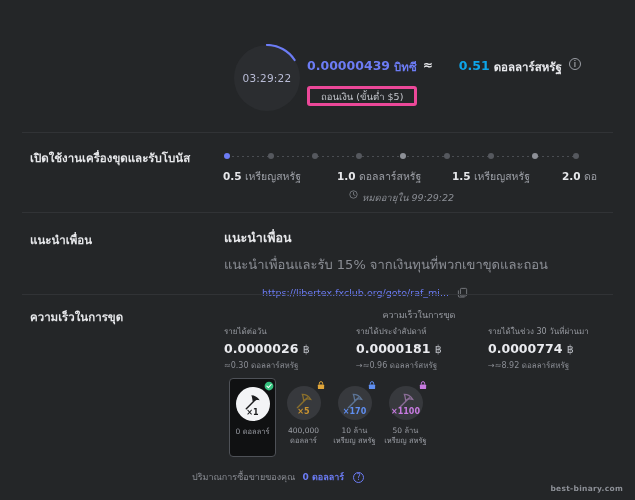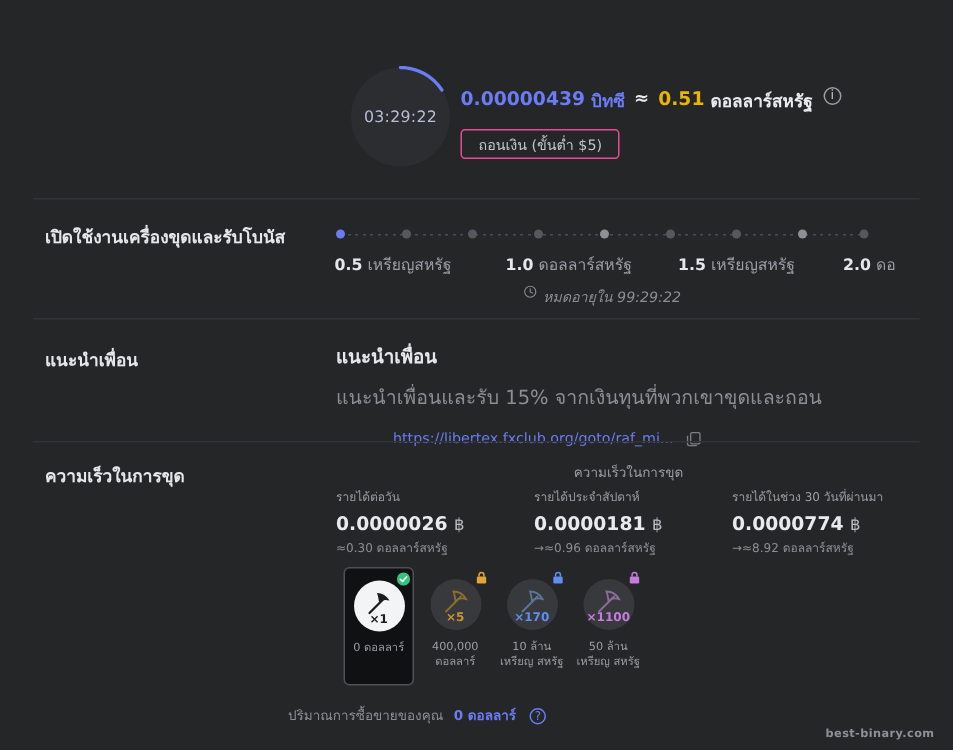--- a/index.html
+++ b/index.html
@@ -20,31 +20,31 @@
   .timer-ring { position: absolute; inset: 0; }
   .timer-text {
     position: absolute; inset: 0; display: flex; align-items: center; justify-content: center;
     color: #b9bcd6; font-size: 10.5px; letter-spacing: .2px;
   }
   .bal-col { position: absolute; left: 307px; top: 24px; }
   .bal-line { display: flex; align-items: flex-start; gap: 4px; white-space: nowrap; }
   .bal-btc { color: #6c7cf5; font-size: 12.5px; font-weight: bold; }
   .bal-btc-unit { color: #6c7cf5; font-size: 11.5px; font-weight: bold; }
   .approx { color: #e9eaee; font-size: 12px; font-weight: bold; padding: 0 2px; }
-  .bal-usd { color: #eab308; font-size: 12.5px; font-weight: bold; }
+  .bal-usd { color: #0ea5e9; font-size: 12.5px; font-weight: bold; margin-left: 20px; }
   .bal-usd-unit { color: #e9eaee; font-size: 11.5px; font-weight: bold; }
   .info-ico {
     display: inline-flex; align-items: center; justify-content: center;
     width: 12px; height: 12px; border-radius: 50%;
     border: 1px solid #9a9da4; color: #c6c9cf; font-size: 8.5px;
     margin-left: 3px; line-height: 1;
   }
   .withdraw-btn {
     margin-top: 10px; display: inline-flex; align-items: center; justify-content: center;
-    height: 20px; padding: 0 11px; border: 1px solid #ec4899; border-radius: 3px;
+    height: 20px; padding: 0 11px; border: 3px solid #ec4899; border-radius: 3px;
     background: transparent; color: #c3c6cc; font-size: 9.5px; cursor: pointer;
   }
 
   
   .divider { position: absolute; left: 22px; width: 591px; height: 1px; background: #313336; }
   .row-label {
     position: absolute; left: 30px; color: #e6e7ea; font-size: 11.5px; font-weight: bold;
   }
 
   

